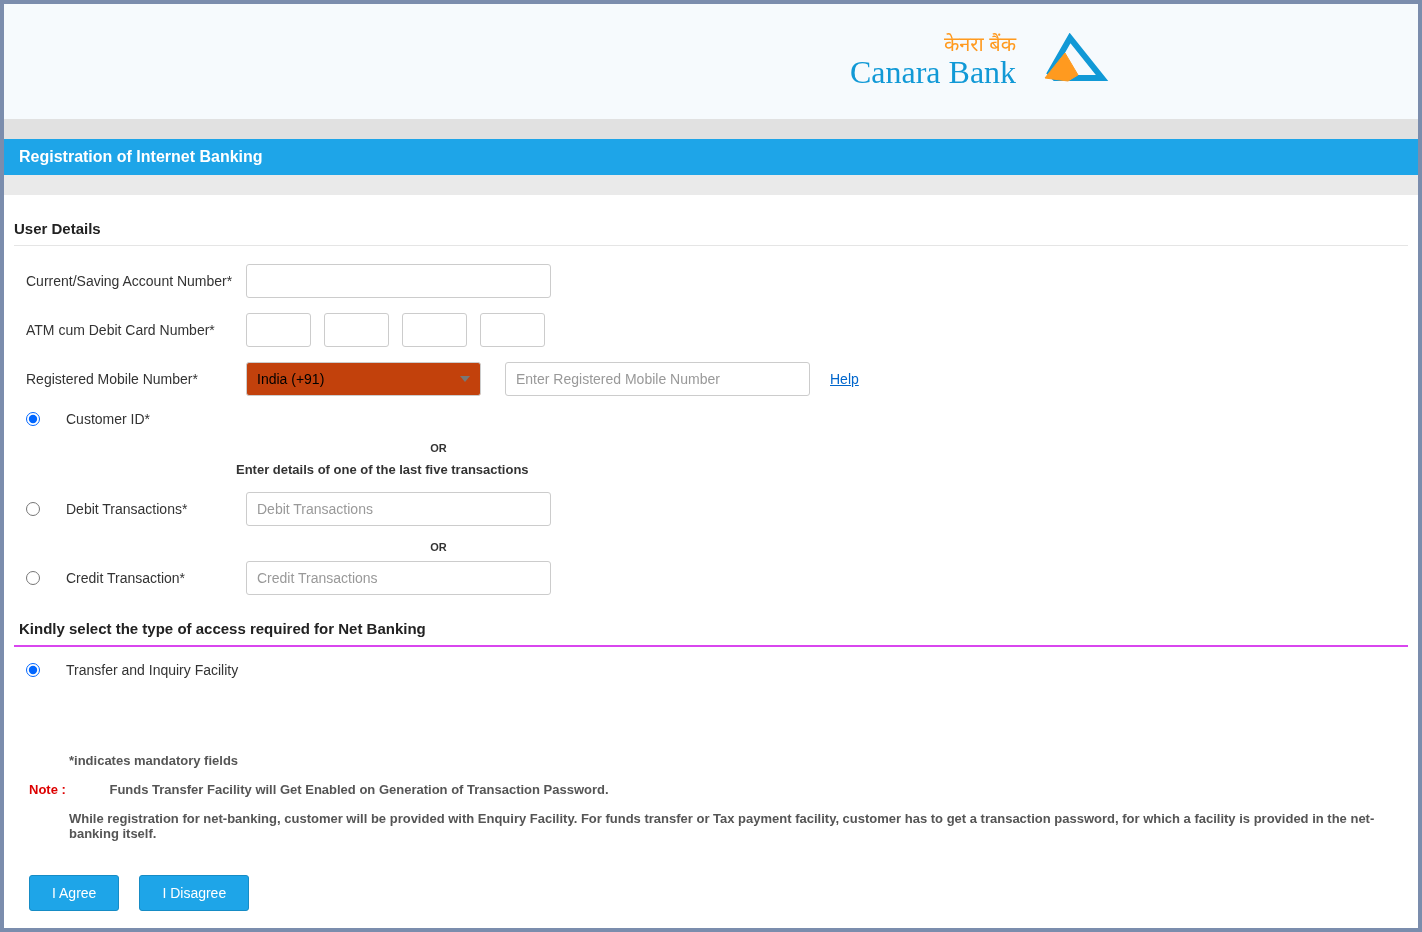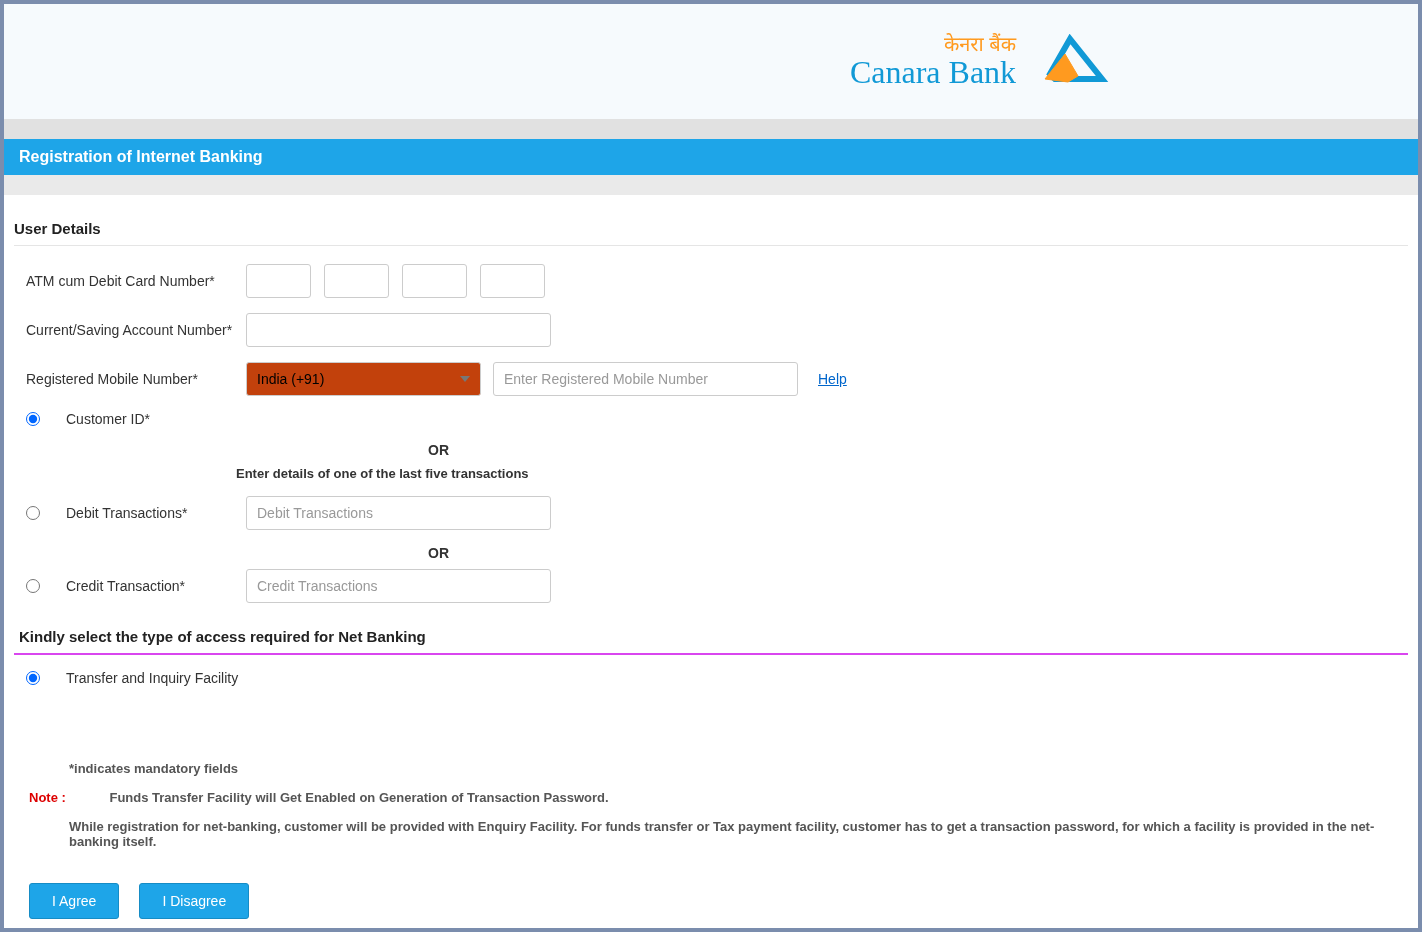--- a/index.html
+++ b/index.html
@@ -14,21 +14,20 @@
 .header-area {
   background: #f6fafd;
   height: 115px;
   display: flex;
   justify-content: center;
   align-items: center;
   padding-left: 500px;
 }
 .logo-wrap {
   display: flex;
-  align-items: center;
   gap: 24px;
   margin-left: 38px;
 }
 .logo-text {
   text-align: right;
   line-height: 1.1;
 }
 .logo-hindi {
   color: #ff9a1f;
   font-size: 20px;
@@ -98,21 +97,21 @@
   padding: 8px 10px;
   font-size: 14px;
   color: #333;
   background: #fff;
 }
 input[type="text"]::placeholder {
   color: #999;
 }
 .input-wide { width: 305px; }
 .input-card { width: 65px; margin-right: 13px; }
-.input-mobile { width: 305px; margin-left: 12px; }
+.input-mobile { width: 305px; margin-left: 24px; }
 .select-box {
   border: 1px solid #ccc;
   border-radius: 3px;
   padding: 8px 10px;
   font-size: 14px;
   width: 235px;
   background: #c2410c;
   display: flex;
   justify-content: space-between;
   align-items: center;
@@ -127,21 +126,21 @@
 .help-link {
   color: #0066cc;
   text-decoration: underline;
   font-size: 14px;
   margin-left: 20px;
 }
 .or-text {
   text-align: center;
   width: 305px;
   font-weight: bold;
-  font-size: 14px;
+  font-size: 11px;
   color: #333;
   margin: 8px 0;
 }
 .or-row {
   padding-left: 272px;
 }
 .instruction {
   font-size: 13px;
   font-weight: bold;
   color: #333;
@@ -201,30 +200,30 @@
 <div class="title-bar">
   <span>Registration of Internet Banking</span>
 </div>
 
 <div class="grey-bar2"></div>
 
 <div class="content">
   <div class="section-head">User Details</div>
 
   <div class="row">
-    <div class="label-col">ATM cum Debit Card Number*</div>
-    <input type="text" class="input-card" style="">
-    <input type="text" class="input-card" style="">
-    <input type="text" class="input-card" style="">
-    <input type="text" class="input-card" style="">
-  </div>
-
-  <div class="row">
     <div class="label-col">Current/Saving Account Number*</div>
     <input type="text" class="input-wide" style="">
+  </div>
+
+  <div class="row">
+    <div class="label-col">ATM cum Debit Card Number*</div>
+    <input type="text" class="input-card" style="">
+    <input type="text" class="input-card" style="">
+    <input type="text" class="input-card" style="">
+    <input type="text" class="input-card" style="">
   </div>
 
   <div class="row">
     <div class="label-col">Registered Mobile Number*</div>
     <div class="select-box">
       <span>India (+91)</span>
       <span class="chevron-down"></span>
     </div>
     <input type="text" class="input-mobile" placeholder="Enter Registered Mobile Number" style="">
     <a href="#" class="help-link">Help</a>

